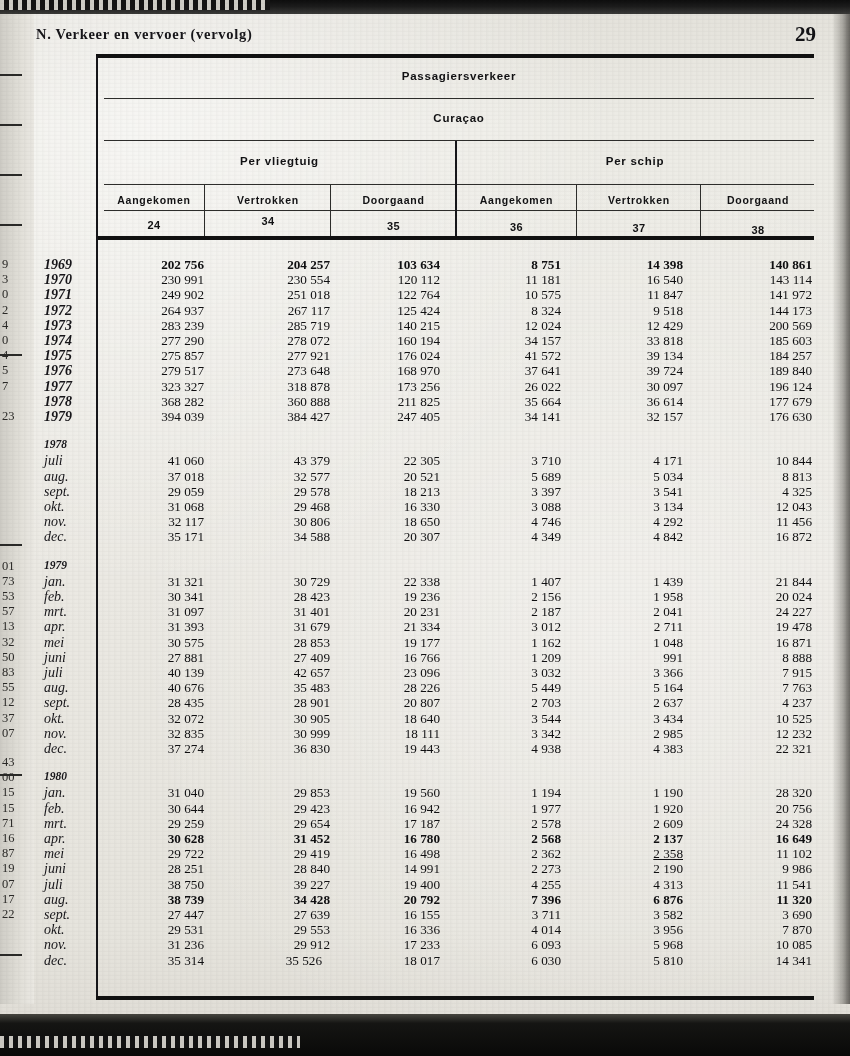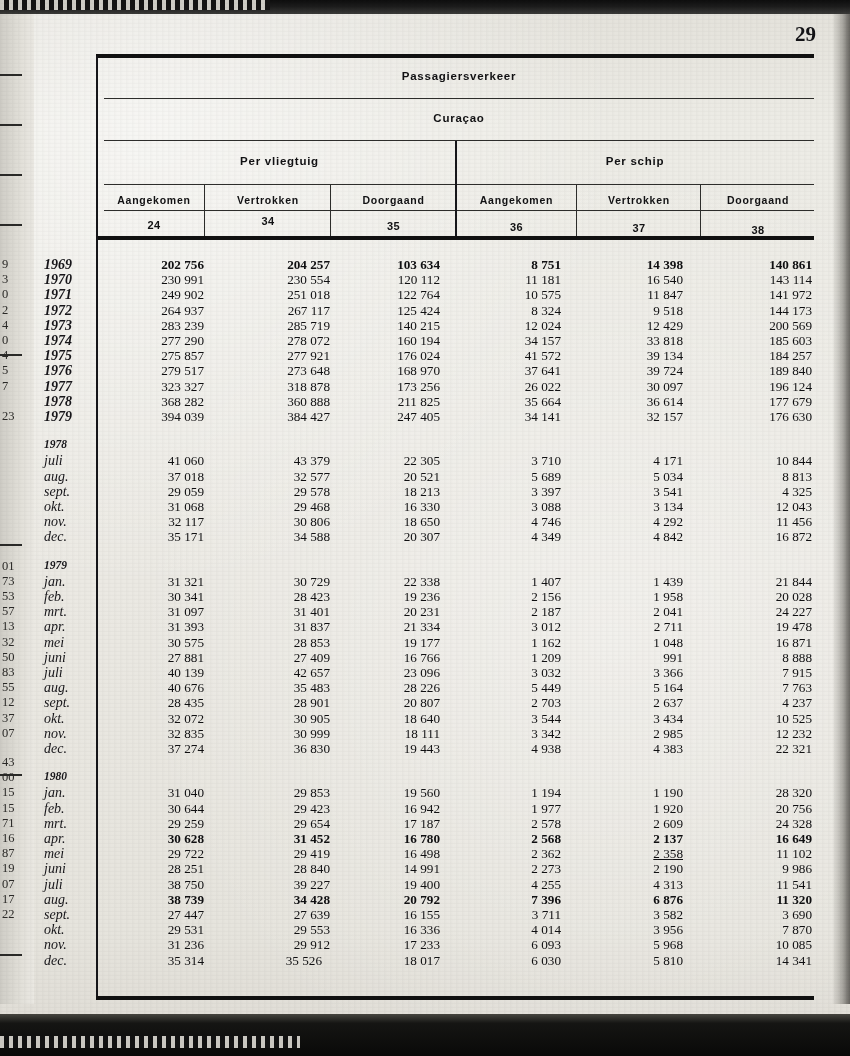--- a/index.html
+++ b/index.html
@@ -131,20 +131,21 @@
       <div class="gutter-rule" style="top: 110px;"></div>
       <div class="gutter-rule" style="top: 160px;"></div>
       <div class="gutter-rule" style="top: 210px;"></div>
       <div class="gutter-rule" style="top: 340px;"></div>
       <div class="gutter-rule" style="top: 530px;"></div>
       <div class="gutter-rule" style="top: 760px;"></div>
       <div class="gutter-rule" style="top: 940px;"></div>
     </div>
   <div class="right-edge"></div>
 
+  <div class="running-head">N. Verkeer en vervoer (vervolg)</div>
   <div class="folio">29</div>
 
   <div id="gutter-scraps">
       <div class="scrap" style="top: 257px;">9</div>
       <div class="scrap" style="top: 272.2px;">3</div>
       <div class="scrap" style="top: 287.4px;">0</div>
       <div class="scrap" style="top: 302.6px;">2</div>
       <div class="scrap" style="top: 317.8px;">4</div>
       <div class="scrap" style="top: 333px;">0</div>
       <div class="scrap" style="top: 348.2px;">4</div>
@@ -341,31 +342,31 @@
       <div class="cell n" style="top: 573.8px; left: 290px; width: 150px;">22 338</div>
       <div class="cell n" style="top: 573.8px; left: 411px; width: 150px;">1 407</div>
       <div class="cell n" style="top: 573.8px; left: 533px; width: 150px;">1 439</div>
       <div class="cell n" style="top: 573.8px; left: 662px; width: 150px;">21 844</div>
       <div class="rowlabel mo" style="top: 589px;">feb.</div>
       <div class="cell n" style="top: 589px; left: 54px; width: 150px;">30 341</div>
       <div class="cell n" style="top: 589px; left: 180px; width: 150px;">28 423</div>
       <div class="cell n" style="top: 589px; left: 290px; width: 150px;">19 236</div>
       <div class="cell n" style="top: 589px; left: 411px; width: 150px;">2 156</div>
       <div class="cell n" style="top: 589px; left: 533px; width: 150px;">1 958</div>
-      <div class="cell n" style="top: 589px; left: 662px; width: 150px;">20 028</div>
+      <div class="cell n" style="top: 589px; left: 662px; width: 150px;">20 024</div>
       <div class="rowlabel mo" style="top: 604.2px;">mrt.</div>
       <div class="cell n" style="top: 604.2px; left: 54px; width: 150px;">31 097</div>
       <div class="cell n" style="top: 604.2px; left: 180px; width: 150px;">31 401</div>
       <div class="cell n" style="top: 604.2px; left: 290px; width: 150px;">20 231</div>
       <div class="cell n" style="top: 604.2px; left: 411px; width: 150px;">2 187</div>
       <div class="cell n" style="top: 604.2px; left: 533px; width: 150px;">2 041</div>
       <div class="cell n" style="top: 604.2px; left: 662px; width: 150px;">24 227</div>
       <div class="rowlabel mo" style="top: 619.4px;">apr.</div>
       <div class="cell n" style="top: 619.4px; left: 54px; width: 150px;">31 393</div>
-      <div class="cell n" style="top: 619.4px; left: 180px; width: 150px;">31 837</div>
+      <div class="cell n" style="top: 619.4px; left: 180px; width: 150px;">31 679</div>
       <div class="cell n" style="top: 619.4px; left: 290px; width: 150px;">21 334</div>
       <div class="cell n" style="top: 619.4px; left: 411px; width: 150px;">3 012</div>
       <div class="cell n" style="top: 619.4px; left: 533px; width: 150px;">2 711</div>
       <div class="cell n" style="top: 619.4px; left: 662px; width: 150px;">19 478</div>
       <div class="rowlabel mo" style="top: 634.6px;">mei</div>
       <div class="cell n" style="top: 634.6px; left: 54px; width: 150px;">30 575</div>
       <div class="cell n" style="top: 634.6px; left: 180px; width: 150px;">28 853</div>
       <div class="cell n" style="top: 634.6px; left: 290px; width: 150px;">19 177</div>
       <div class="cell n" style="top: 634.6px; left: 411px; width: 150px;">1 162</div>
       <div class="cell n" style="top: 634.6px; left: 533px; width: 150px;">1 048</div>

